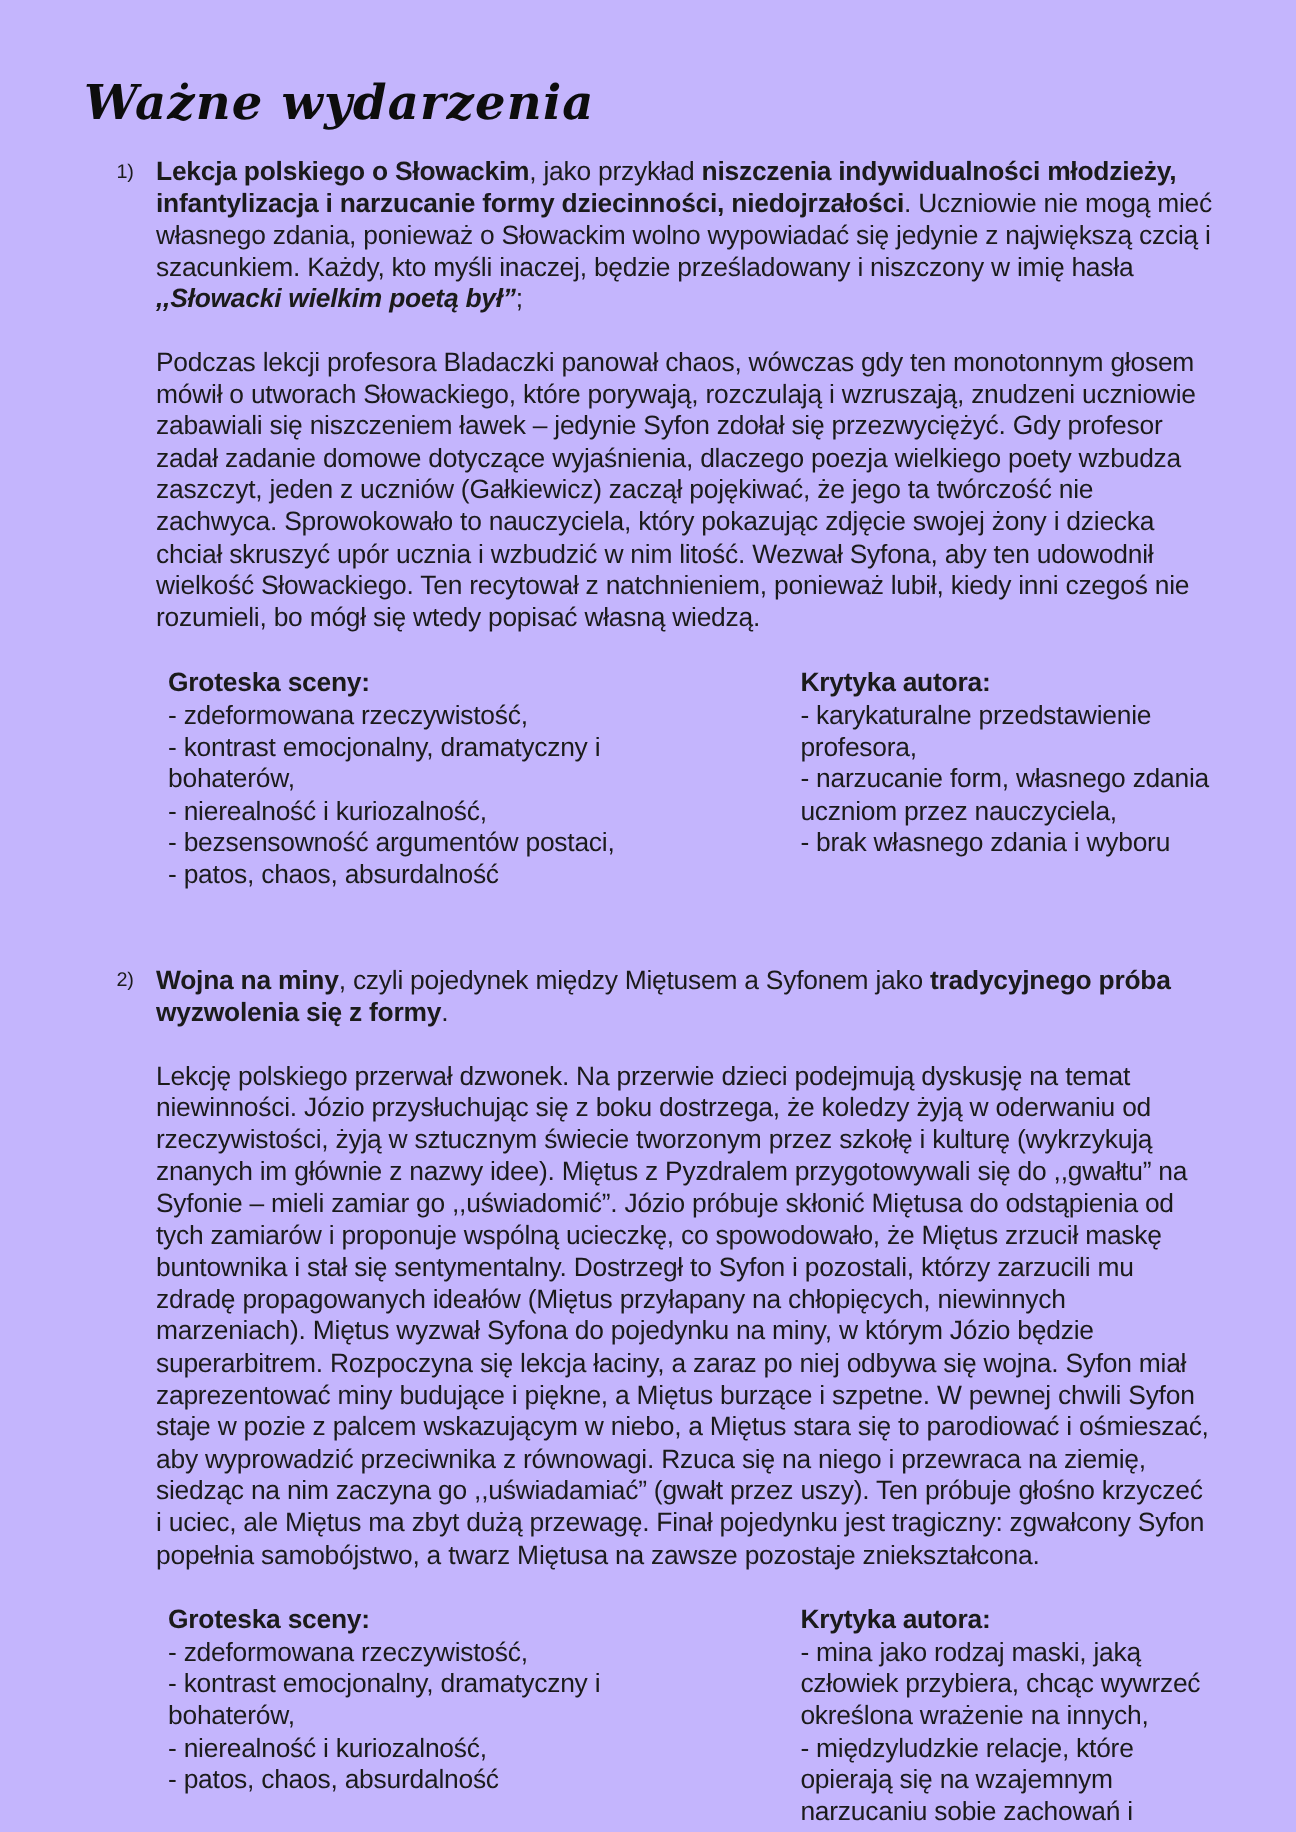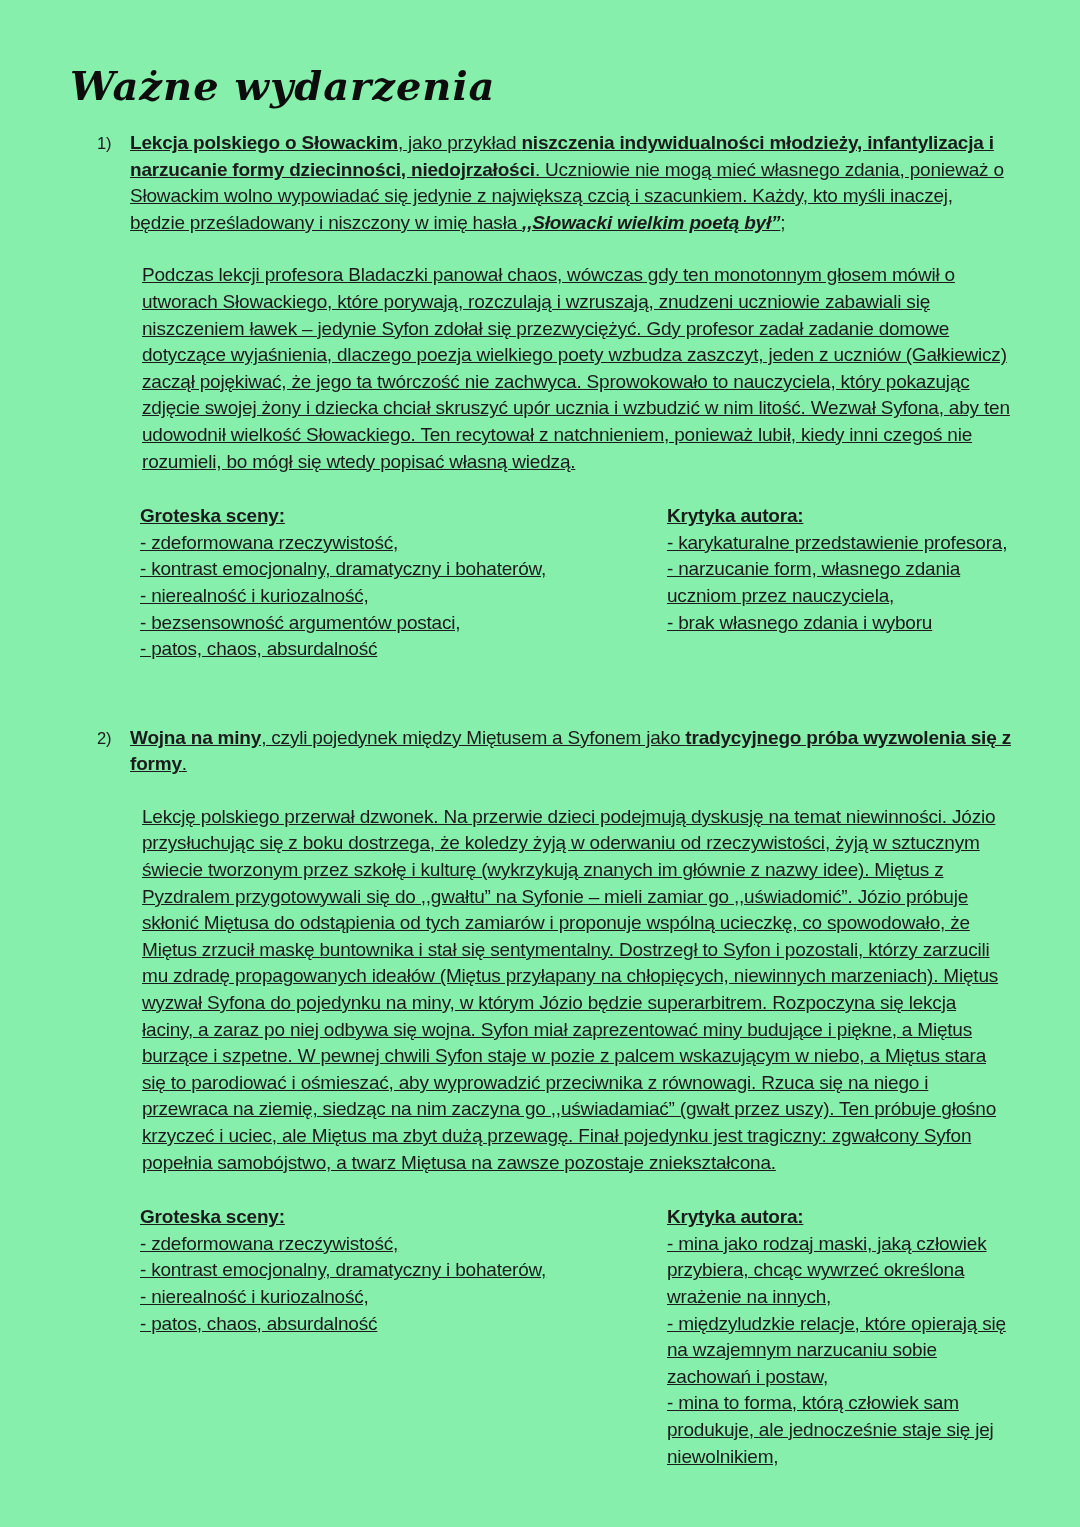--- a/index.html
+++ b/index.html
@@ -12,21 +12,21 @@
     height: 1527px;
     overflow: hidden;
     font-family: "Liberation Sans", sans-serif;
     color: #1b1b1b;
   }
   .page {
     box-sizing: border-box;
     width: 1080px;
     height: 1527px;
     padding: 62px 68px 20px 70px;
-    background: #86efac;
+    background: #c4b5fd;
   }
   .doc-title {
     font-family: "DejaVu Serif", serif;
     font-style: italic;
     font-weight: 600;
     font-size: 40px;
     line-height: 48px;
     letter-spacing: 1px;
     color: #0d0d0d;
     margin: 0 0 0 0;
@@ -43,30 +43,29 @@
   }
   .list-number {
     flex: none;
     width: 33px;
     font-size: 16.5px;
     line-height: 26.6px;
     letter-spacing: -0.2px;
   }
   .event-content {
     width: 884px;
-    font-size: 19px;
+    font-size: 22px;
     line-height: 26.6px;
     letter-spacing: -0.2px;
-    text-decoration: underline;
   }
   .event-heading { margin: 0; }
   .b  { font-weight: 700; }
   .bi { font-weight: 700; font-style: italic; }
   .event-paragraph {
-    margin: 26px 0 0 12px;
+    margin: 26px 0 0 0;
     white-space: pre-line;
   }
   .comparison-table {
     display: flex;
     align-items: flex-start;
     margin: 28px 0 0 10px;
     width: 872px;
     gap: 31px;
   }
   .comparison-col {

